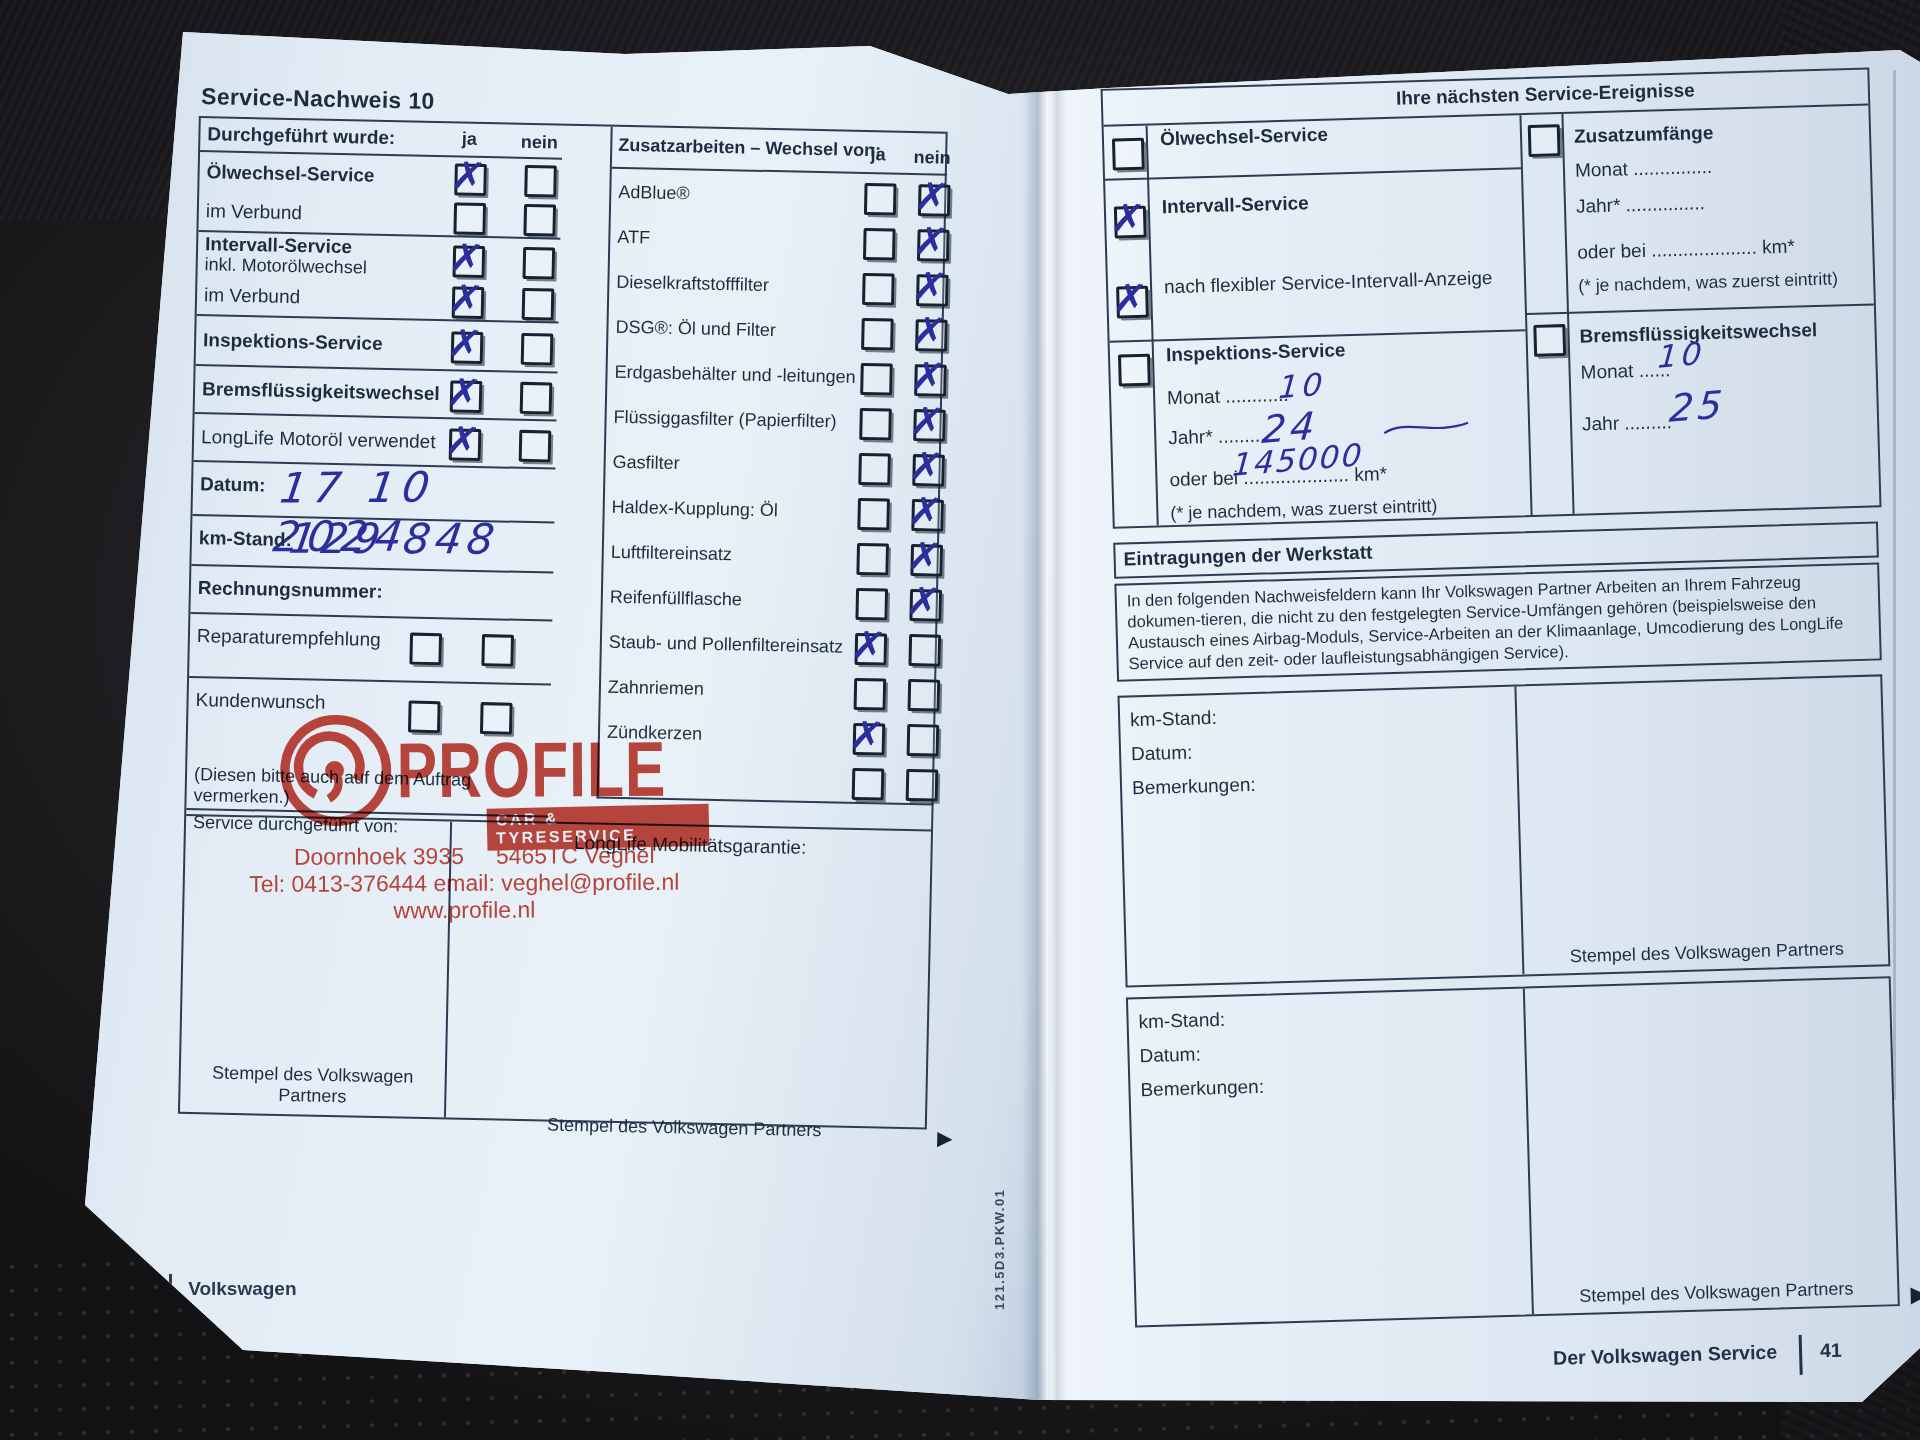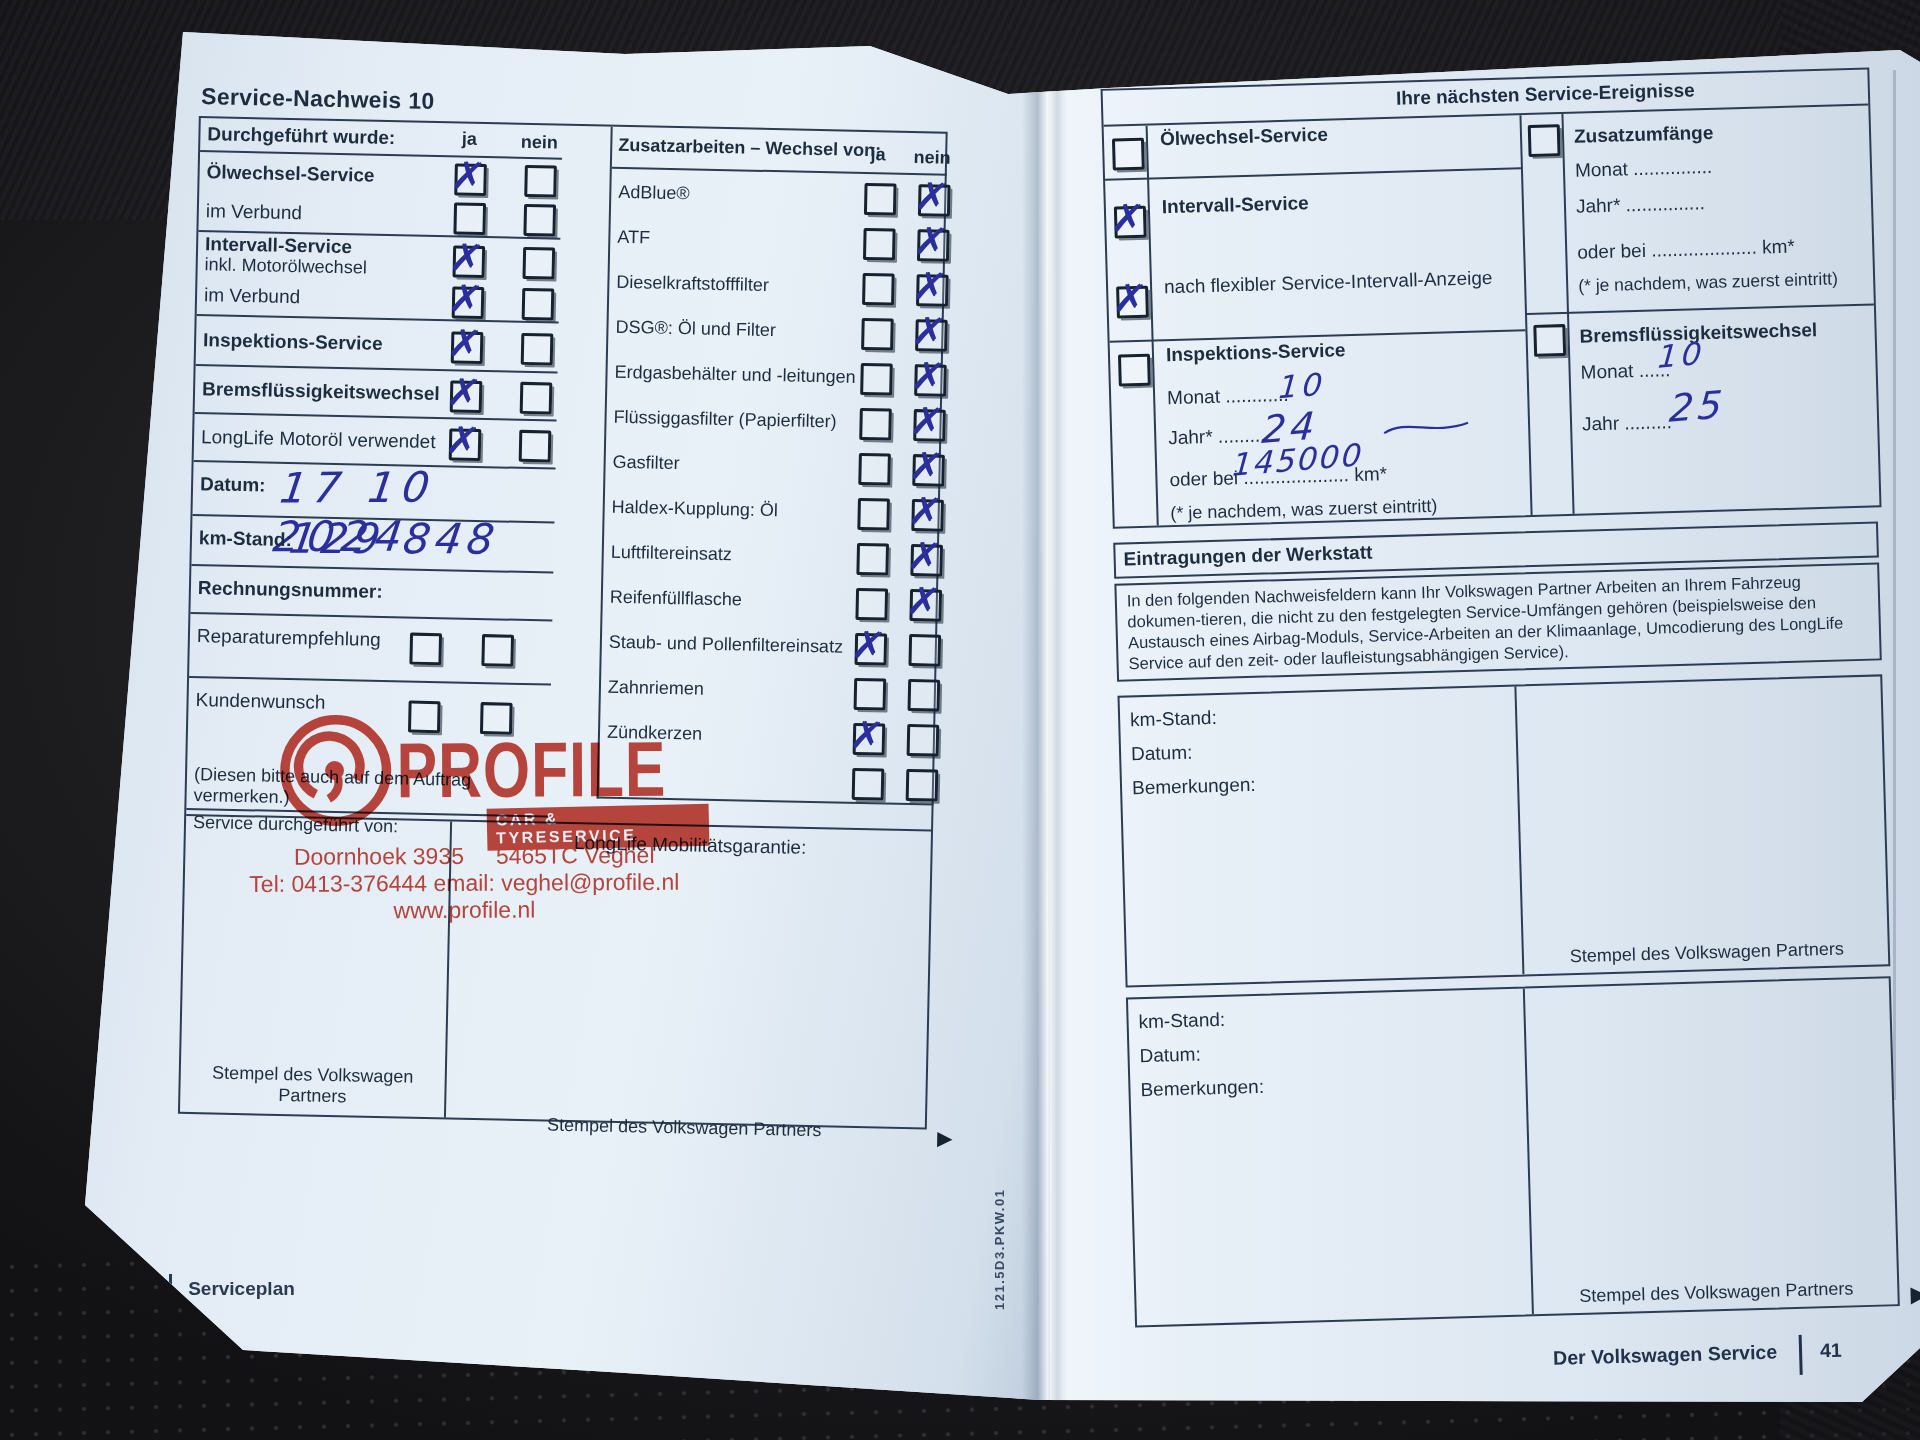--- a/index.html
+++ b/index.html
@@ -375,21 +375,21 @@
         </svg>
         <div class="pname">PROFILE</div>
         <div class="tagline">CAR &amp; TYRESERVICE</div>
         <div class="a1">Doornhoek 3935     5465TC Veghel</div>
         <div class="a2">Tel: 0413-376444   email: veghel@profile.nl</div>
         <div class="a3">www.profile.nl</div>
       </div>
     </div>
 
     <div class="lfooter">
-      <span>40</span><span class="bar"></span><span>Serviceplan</span>
+      <span>40</span><span class="bar"></span><span>Volkswagen</span>
     </div>
     <div class="spine-code">121.5D3.PKW.01</div>
 
     <div class="right-content">
       <div class="rtable">
         <div class="rhead">
           <div class="t">Ihre nächsten Service-Ereignisse</div>
         </div>
         <div class="rbody">
           <div class="rcl">

